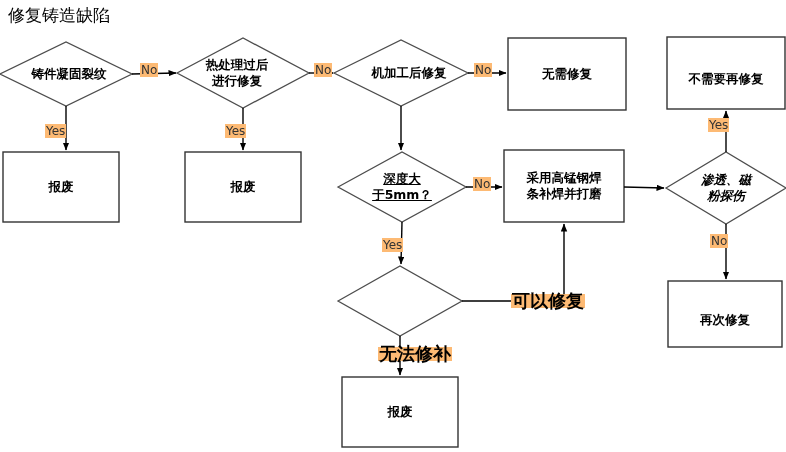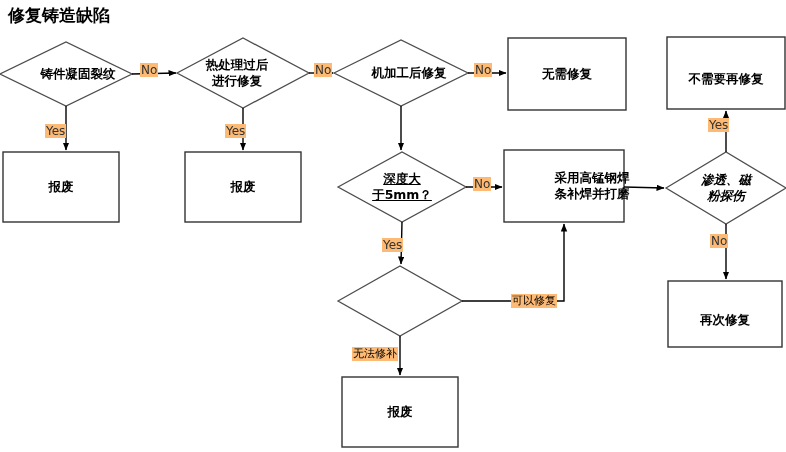--- a/index.html
+++ b/index.html
@@ -15,21 +15,21 @@
     width: 786px;
     height: 452px;
     background: #ffffff;
     overflow: hidden;
   }
   #title {
     position: absolute;
     left: 8px;
     top: 3px;
     font-size: 17px;
-    font-weight: bold;
+    font-weight: normal;
     color: #000000;
     letter-spacing: 0px;
     line-height: 24px;
     white-space: nowrap;
   }
   svg.layer {
     position: absolute;
     left: 0;
     top: 0;
     width: 786px;
@@ -52,23 +52,23 @@
     position: absolute;
     color: #333333;
     font-size: 12px;
     line-height: 14px;
     text-align: left;
     white-space: nowrap;
     background: #fdba74;
     padding: 0 1px;
   }
   .edge-label.cn {
-    font-weight: normal;
+    font-weight: bold;
     color: #000000;
-    font-size: 11px;
+    font-size: 18px;
   }
 </style>
 </head>
 <body>
 
 <div id="canvas">
 
   <div id="title">修复铸造缺陷</div>
 
   <svg class="layer" viewBox="0 0 786 452" xmlns="http://www.w3.org/2000/svg">
@@ -124,39 +124,39 @@
 
     <line x1="726" y1="152" x2="726" y2="111" stroke="#000000" stroke-width="1.4" marker-end="url(#arrowhead)"></line>
 
     <line x1="726" y1="224" x2="726" y2="279" stroke="#000000" stroke-width="1.4" marker-end="url(#arrowhead)"></line>
 
     <polyline points="462,301 564,301 564,224" fill="none" stroke="#000000" stroke-width="1.4" marker-end="url(#arrowhead)"></polyline>
 
     <line x1="400" y1="336" x2="400" y2="375" stroke="#000000" stroke-width="1.4" marker-end="url(#arrowhead)"></line>
   </svg>
 
-  <div class="node-label" style="left:12px;  top:42px;  width:132px; height:64px;">铸件凝固裂纹</div>
+  <div class="node-label" style="left:3px;  top:42px;  width:132px; height:64px;">铸件凝固裂纹</div>
 
   <div class="node-label" style="left:3px;  top:152px; width:116px; height:70px;">报废</div>
 
   <div class="node-label" style="left:171px; top:38px;  width:132px; height:70px;">热处理过后
 进行修复</div>
 
   <div class="node-label" style="left:185px; top:152px; width:116px; height:70px;">报废</div>
 
   <div class="node-label" style="left:342px; top:40px;  width:134px; height:66px;">机加工后修复</div>
 
   <div class="node-label" style="left:508px; top:38px;  width:118px; height:72px;border-radius:28px;">无需修复</div>
 
   <div class="node-label" style="left:667px; top:37px;  width:118px; height:84px;border-radius:14px;">不需要再修复</div>
 
   <div class="node-label" style="left:338px; top:152px; width:128px; height:70px;text-decoration:underline;">深度大
 于5mm？</div>
 
-  <div class="node-label" style="left:532px; top:150px; width:120px; height:72px;">采用高锰钢焊
+  <div class="node-label" style="left:504px; top:150px; width:120px; height:72px;">采用高锰钢焊
 条补焊并打磨</div>
 
   <div class="node-label" style="left:666px; top:152px; width:120px; height:72px;font-style:italic;">渗透、磁
 粉探伤</div>
 
   <div class="node-label" style="left:668px; top:281px; width:114px; height:78px;">再次修复</div>
 
 
   <div class="node-label" style="left:342px; top:377px; width:116px; height:70px;">报废</div>
 
@@ -173,15 +173,15 @@
   <div class="edge-label" style="left:473px; top:177px;">No</div>
 
   <div class="edge-label" style="left:382px; top:238px;">Yes</div>
 
   <div class="edge-label" style="left:708px; top:118px;">Yes</div>
 
   <div class="edge-label" style="left:710px; top:234px;">No</div>
 
   <div class="edge-label cn" style="left:511px; top:294px;">可以修复</div>
 
-  <div class="edge-label cn" style="left:352px; top:347px;">无法修补</div>
+  <div class="edge-label cn" style="left:378px; top:347px;">无法修补</div>
 
 </div>
 
 </body></html>

